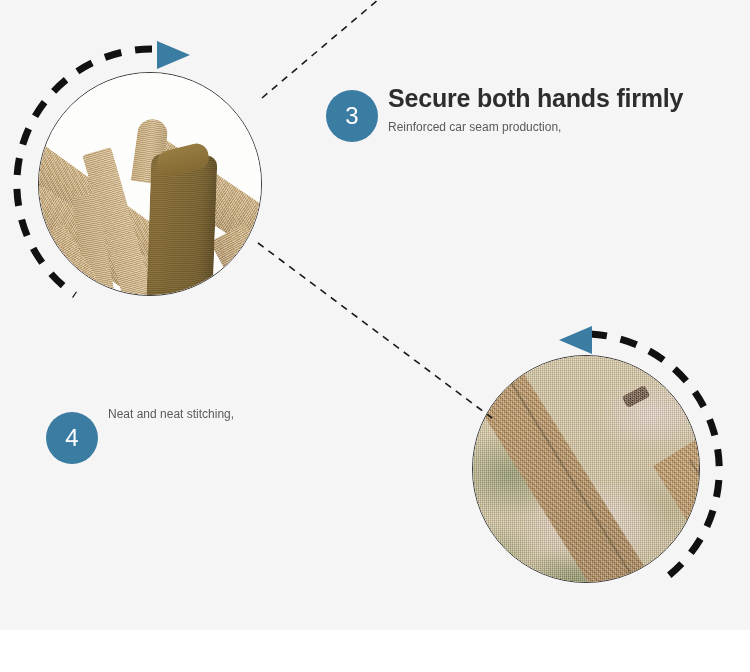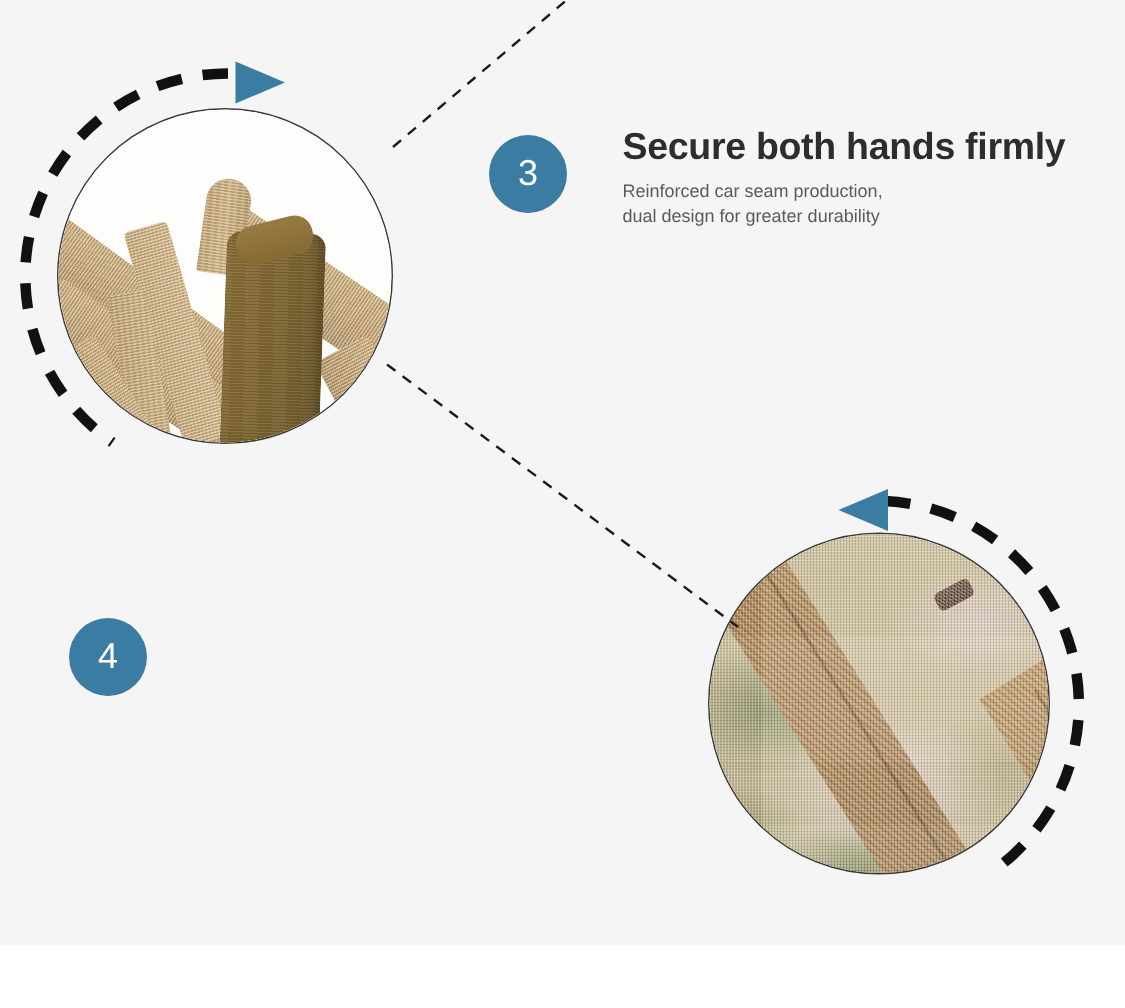--- a/index.html
+++ b/index.html
@@ -322,21 +322,21 @@
     font-size: 24px;
     line-height: 52px;
     text-align: center;
     font-weight: 400;
   }
   #item-3 .num-badge { top: 6px; }
   #item-4 .num-badge { top: 6px; }
 
   .item-text {
     position: absolute;
-    left: 89px;
+    left: 62px;
     top: 0;
     width: 316px;
   }
   .item-title {
     font-size: 25px;
     font-weight: 700;
     color: #2d2d2d;
     letter-spacing: -0.2px;
     white-space: nowrap;
     margin: 0 0 6px 0;
@@ -398,26 +398,26 @@
 
     <polygon points="592,326 559,340 592,354" fill="#3b7ca3"></polygon>
   </svg>
 
   <div class="item" id="item-3">
     <div class="num-badge">3</div>
     <div class="item-text">
       <p class="item-title">Secure both hands firmly</p>
       <p class="item-body">
         <span>Reinforced car seam production,</span>
-        <span>dual design for greater durability</span>
       </p>
     </div>
   </div>
 
   <div class="item" id="item-4">
     <div class="num-badge">4</div>
     <div class="item-text">
       <p class="item-body">
+        <span>Neat and neat stitching,</span>
       </p>
     </div>
   </div>
 
 </div>
 
 </body></html>

